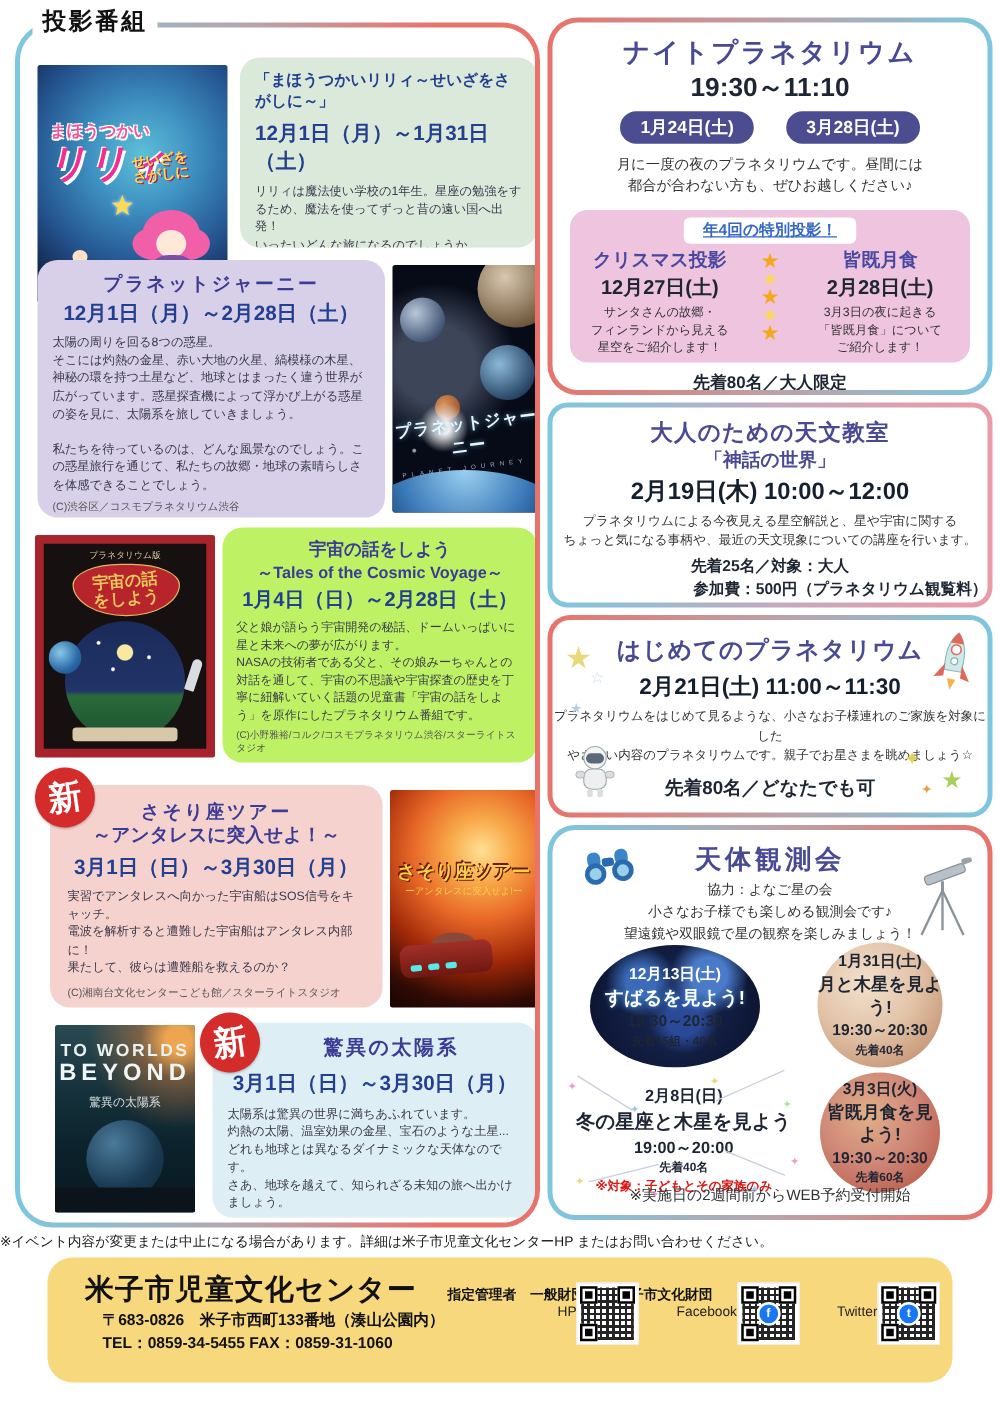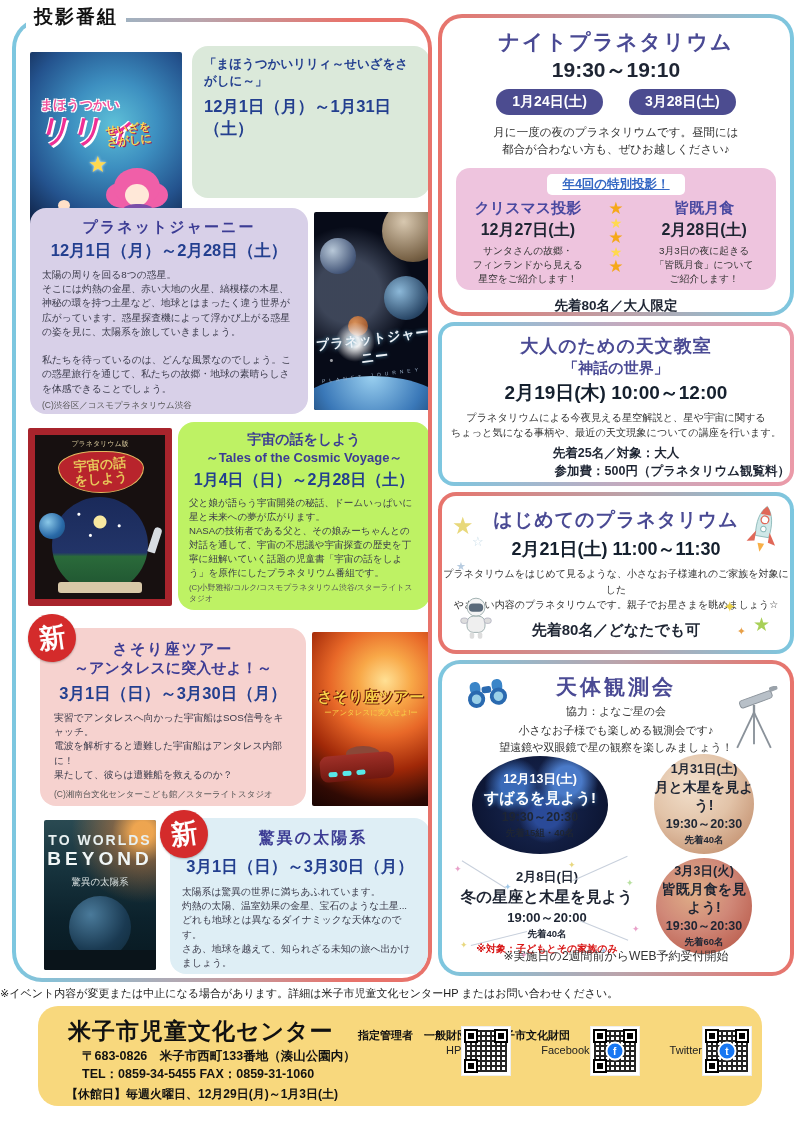--- a/index.html
+++ b/index.html
@@ -238,20 +238,22 @@
         <i class="p1-hair"></i>
         <i class="p1-face"></i>
         <i class="p1-dress"></i>
         <i class="p1-boyhead"></i>
         <i class="p1-boy"></i>
         <i class="p1-ground"></i>
       </div>
       <div class="info-card c1" style="left:176px;top:24px;width:238px;height:152px;">
         <div class="t-title-navy" style="font-size:12.5px;">「まほうつかいリリィ～せいざをさがしに～」</div>
         <div class="t-date" style="font-size:16.5px;margin-top:6px;">12月1日（月）～1月31日（土）</div>
+        <div class="t-desc" style="font-size:9.8px;margin-top:7px;">リリィは魔法使い学校の1年生。星座の勉強をするため、魔法を使ってずっと昔の遠い国へ出発！
+いったいどんな旅になるのでしょうか。</div>
 
       </div>
 
       <div class="info-card c2" style="left:14px;top:186px;width:278px;height:206px;">
         <div class="t-title ctr" style="font-size:15px;letter-spacing:2px;">プラネットジャーニー</div>
         <div class="t-date ctr" style="font-size:16.5px;margin-top:3px;">12月1日（月）～2月28日（土）</div>
         <div class="t-desc" style="font-size:9.8px;margin-top:6px;">太陽の周りを回る8つの惑星。
 そこには灼熱の金星、赤い大地の火星、縞模様の木星、神秘の環を持つ土星など、地球とはまったく違う世界が広がっています。惑星探査機によって浮かび上がる惑星の姿を見に、太陽系を旅していきましょう。
 
 私たちを待っているのは、どんな風景なのでしょう。この惑星旅行を通じて、私たちの故郷・地球の素晴らしさを体感できることでしょう。</div>
@@ -329,21 +331,21 @@
 どれも地球とは異なるダイナミックな天体なのです。
 さあ、地球を越えて、知られざる未知の旅へ出かけましょう。</div>
       </div>
 
     </div>
   </div>
 
   <div class="gframe box-night">
     <div class="ginner ctr">
       <div class="night-title">ナイトプラネタリウム</div>
-      <div class="night-time">19:30～19:10</div>
+      <div class="night-time">19:30～11:10</div>
       <div class="pill-row">
         <span class="pill">1月24日(土)</span>
         <span class="pill">3月28日(土)</span>
       </div>
       <div class="night-desc preline">月に一度の夜のプラネタリウムです。昼間には
 都合が合わない方も、ぜひお越しください♪</div>
       <div class="special-panel">
         <span class="special-badge">年4回の特別投影！</span>
         <div class="special-cols">
           <div class="sp-col">
@@ -496,21 +498,20 @@
     </div>
   </div>
 
   <div class="abs disclaimer">※イベント内容が変更または中止になる場合があります。詳細は米子市児童文化センターHP またはお問い合わせください。</div>
 
   <div class="abs footer">
     <div class="f-name">米子市児童文化センター</div>
     <div class="f-manager">指定管理者　一般財団法人 米子市文化財団</div>
     <div class="f-addr">〒683-0826　米子市西町133番地（湊山公園内）</div>
     <div class="f-tel">TEL：0859-34-5455  FAX：0859-31-1060</div>
-    <div class="f-closed">【休館日】毎週火曜日、12月29日(月)～1月3日(土)</div>
     <div class="qr-group">
       <div class="qr-item">
         <div class="qr-label">HP</div>
         <div class="qr">
           <i class="pat"></i>
             <i class="fm fm-tl"></i>
             <i class="fm fm-tr"></i>
             <i class="fm fm-bl"></i>
         </div>
       </div>

